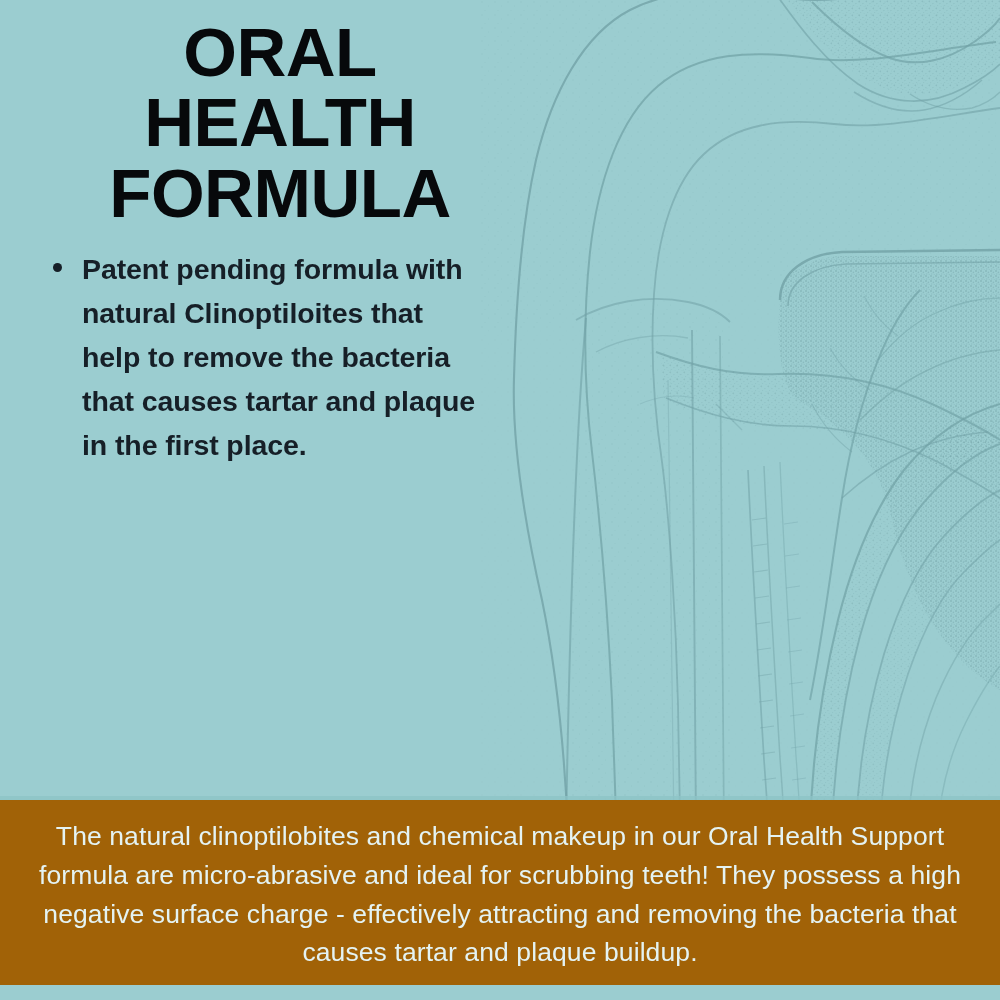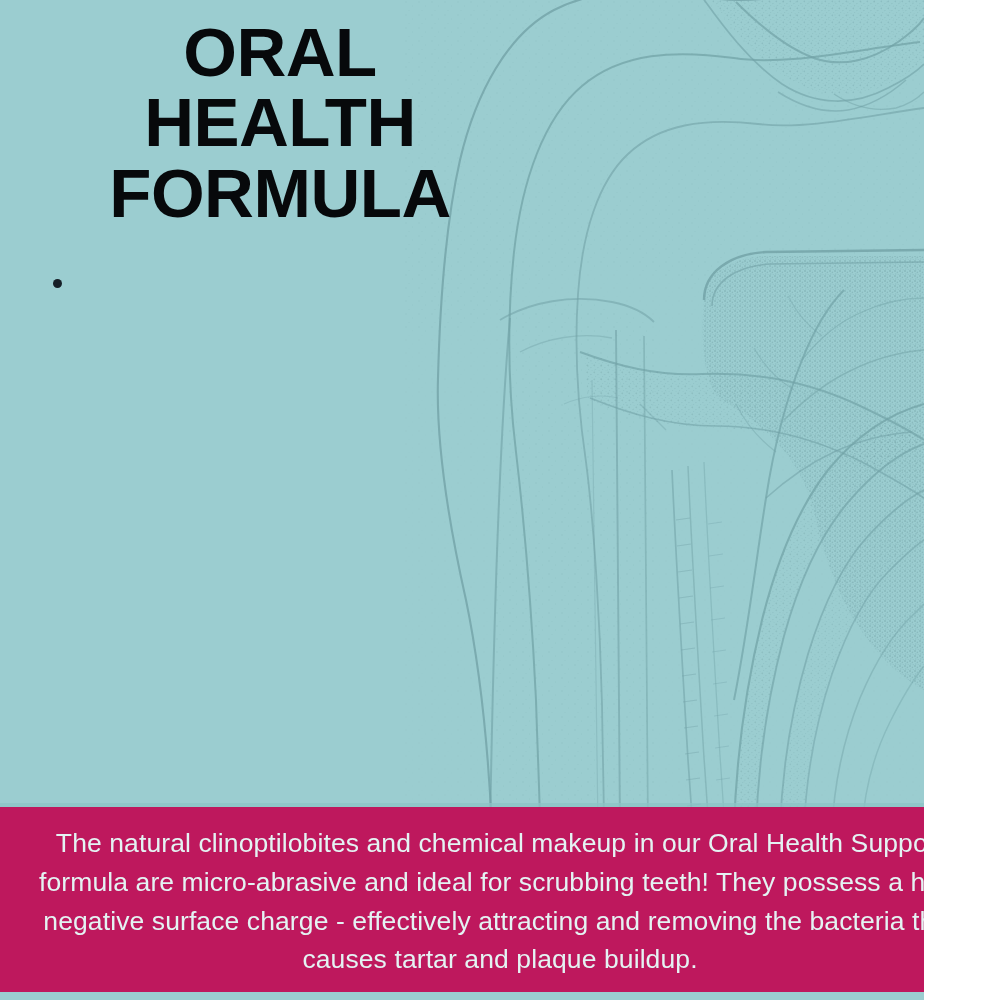--- a/index.html
+++ b/index.html
@@ -2,21 +2,21 @@
 <html><head>
 <meta charset="utf-8">
 <style>
   html, body {
     margin: 0; padding: 0;
     width: 1000px; height: 1000px;
     overflow: hidden;
   }
   #poster {
     position: relative;
-    width: 924px; height: 1000px;
+    width: 1000px; height: 1000px;
     background: #9bcdd0;
     font-family: "Liberation Sans", sans-serif;
     overflow: hidden;
   }
 
   
   #tooth-art {
     position: absolute;
     top: 0; right: 0;
     width: 520px; height: 830px;
@@ -65,23 +65,23 @@
     left: 53px;
     top: 16px;
     width: 9px; height: 9px;
     border-radius: 50%;
     background: #161f27;
   }
 
   
   #footer {
     position: absolute;
-    left: 0; bottom: 8px;
+    left: 0; bottom: 15px;
     width: 1000px; height: 185px;
-    background: #be185d;
+    background: #a16207;
     box-sizing: border-box;
     padding: 17px 22px 0 22px;
   }
   #footer-line {
     position: absolute;
     left: 0; top: -4px;
     width: 1000px; height: 4px;
     background: #8cc3c6;
     opacity: .75;
   }
@@ -242,20 +242,21 @@
   </div>
 
   <div id="content">
 
     <h1 id="title">ORAL HEALTH
 FORMULA</h1>
 
     <ul id="bullets">
       <li class="bullet">
         <span class="dot"></span>
+        <span>Patent pending formula with natural Clinoptiloites that help to remove the bacteria that causes tartar and plaque in the first place.</span>
       </li>
     </ul>
   </div>
 
   <div id="footer">
     <div id="footer-line"></div>
     <p id="footer-text">The natural clinoptilobites and chemical makeup in our Oral Health Support formula are micro-abrasive and ideal for scrubbing teeth!  They possess a high negative surface charge - effectively attracting and removing the bacteria that causes tartar and plaque buildup.</p>
   </div>
 
 </div>

